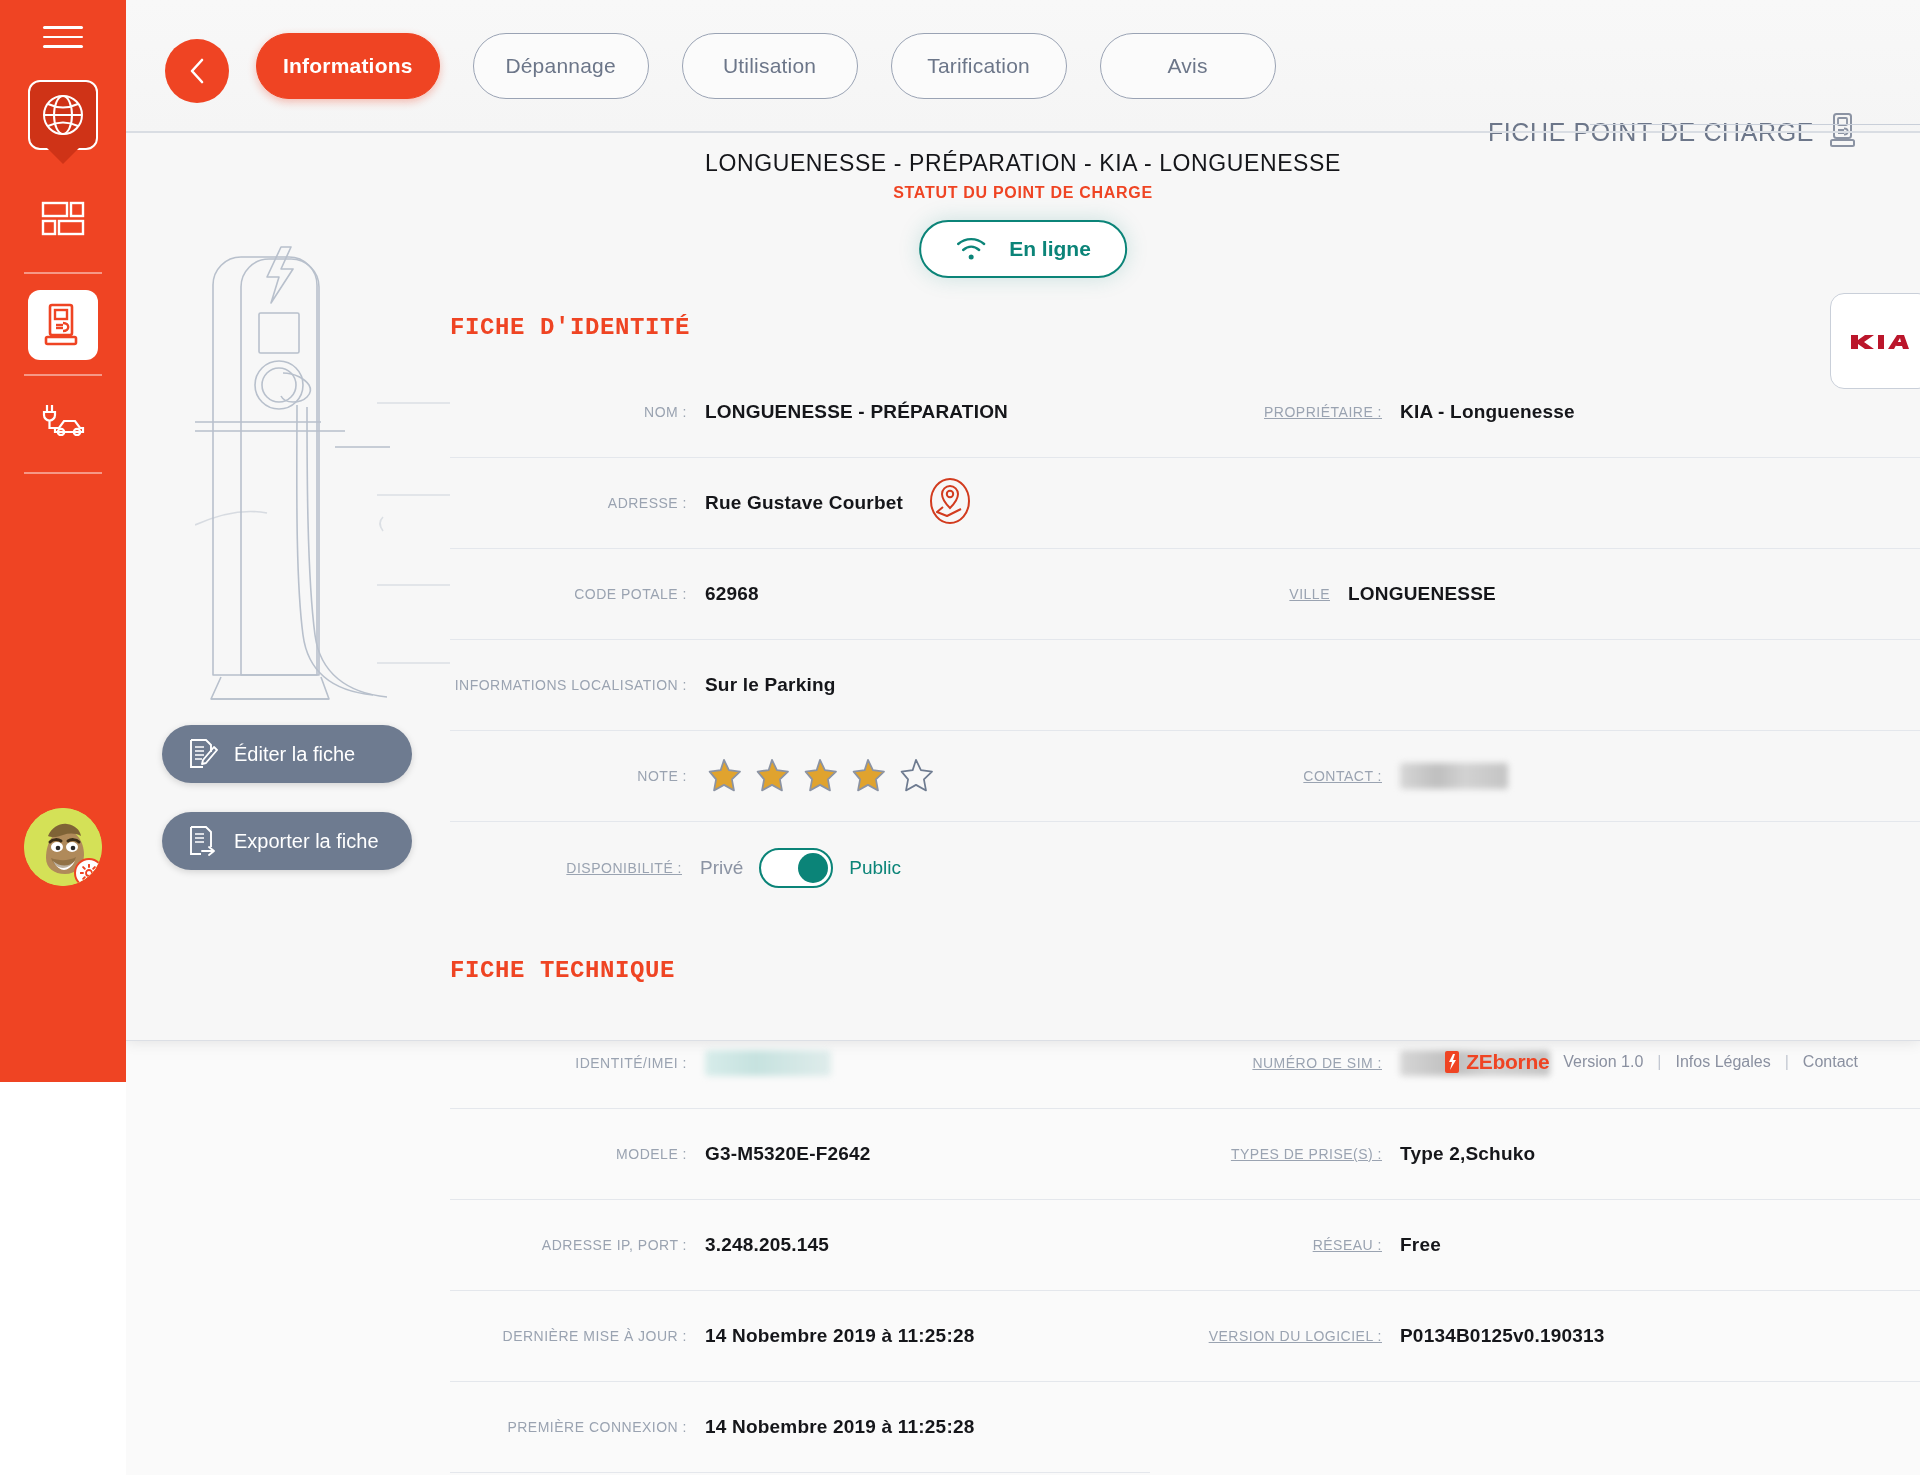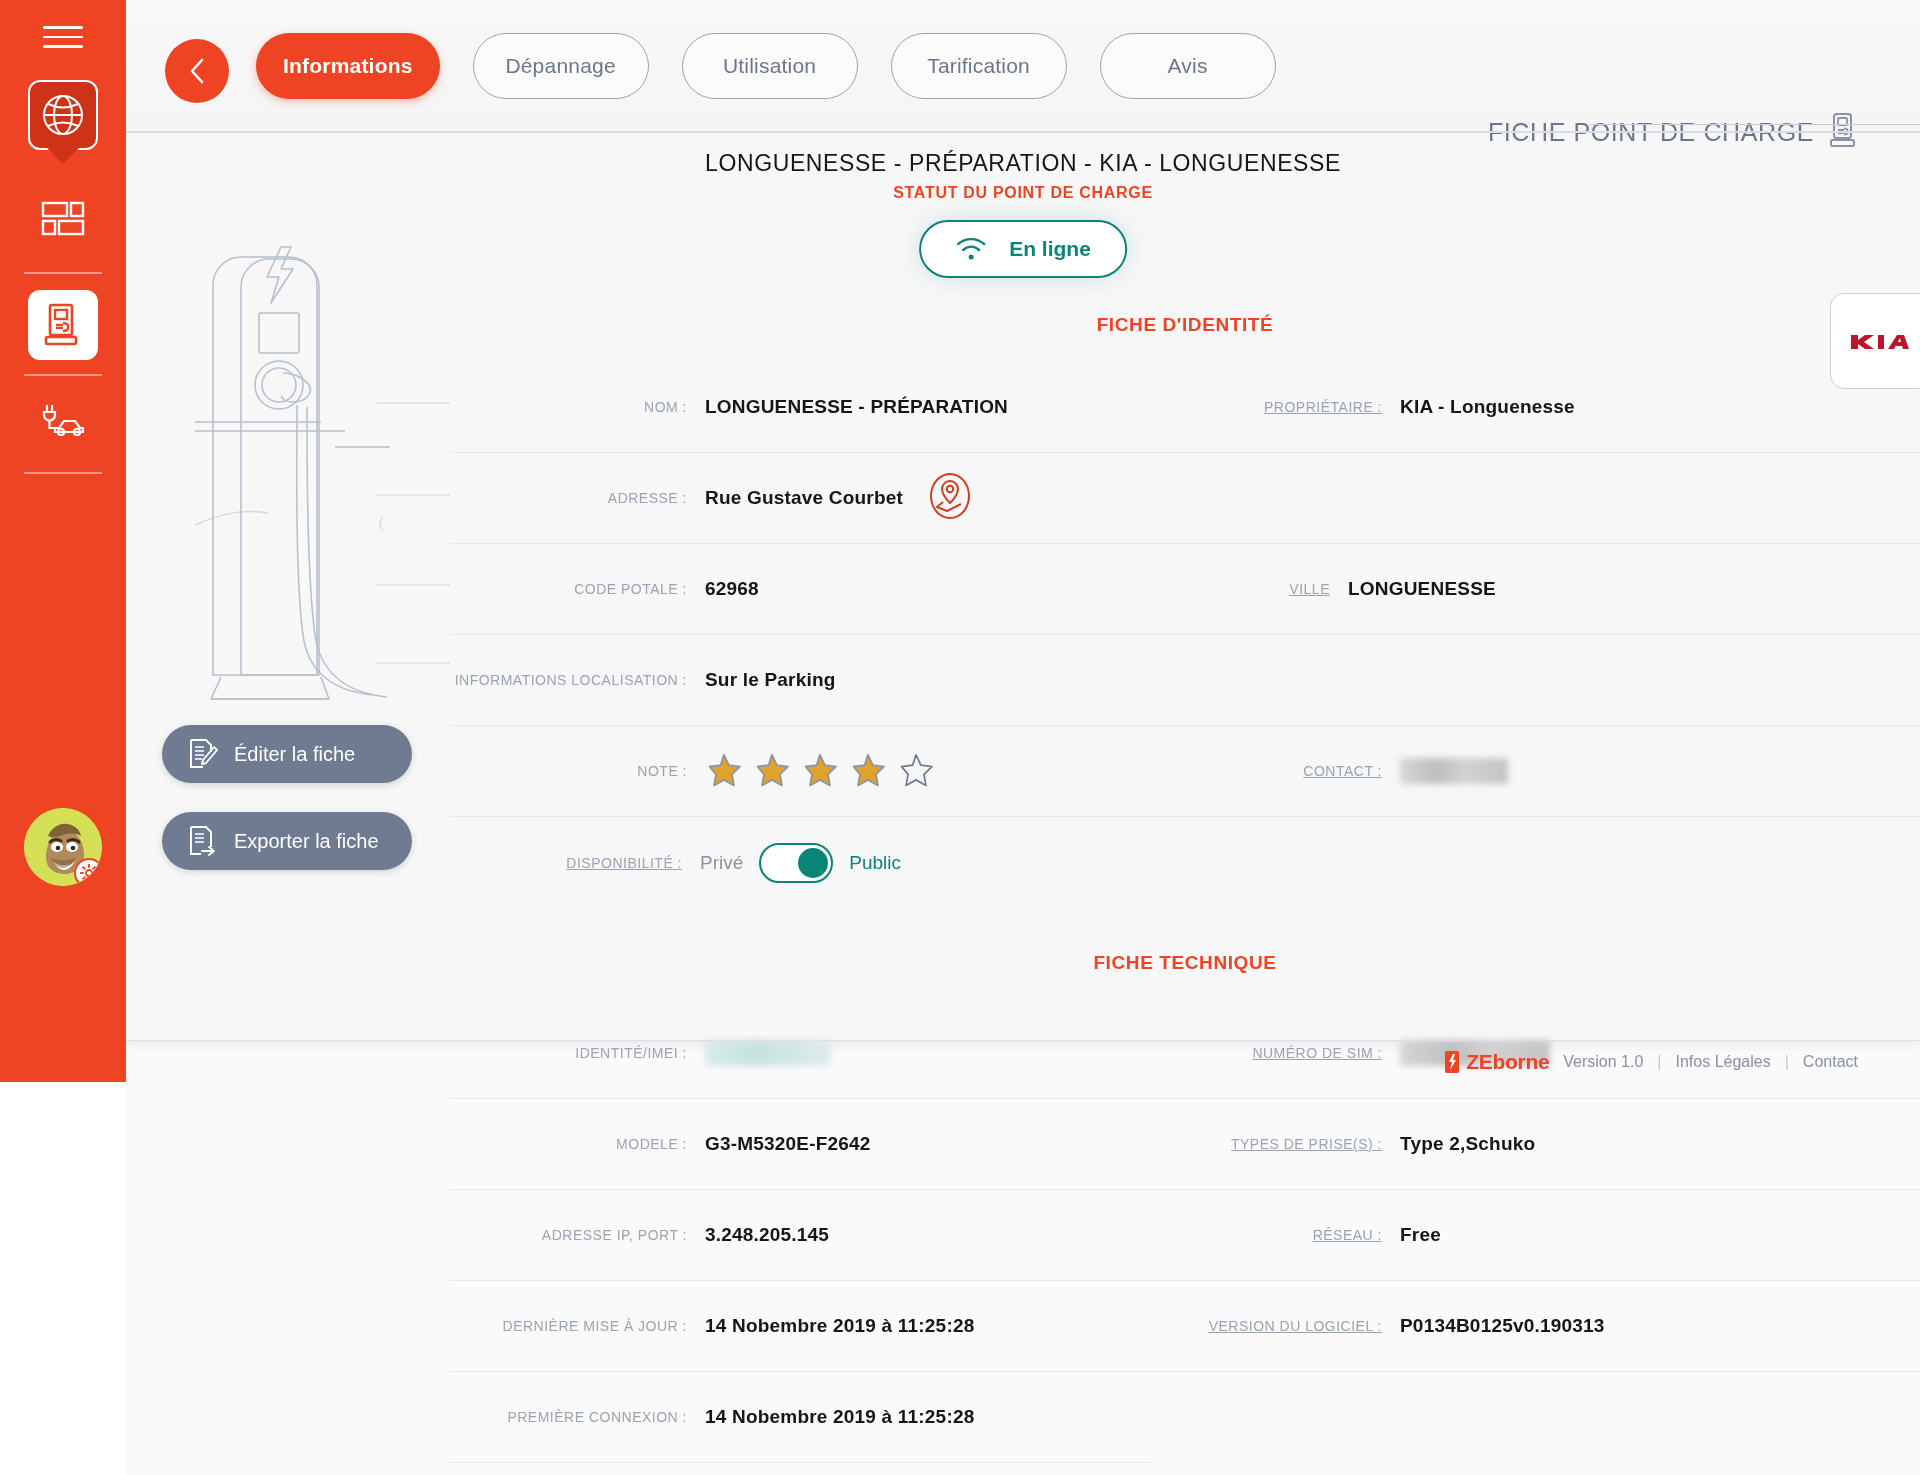--- a/index.html
+++ b/index.html
@@ -119,22 +119,23 @@
     box-shadow: 0 2px 7px rgba(0,0,0,.15);
   }
   .act-edit { top: 725px; }
   .act-export { top: 812px; }
 
   
   .card {
     position:absolute; left: 450px; top: 300px; width: 1470px; z-index: 12;
   }
   .section-head {
-    text-align:center; font-size: 19px; color:#ef4423; font-weight:700; letter-spacing:.6px;
+    text-align:left; font-size: 24px; color:#ef4423; font-weight:700; letter-spacing:.6px;
     padding: 14px 0 26px;
+    font-family: Liberation Mono, monospace;
   }
   .card-band { background:#f7f7f7; }
   .rows { width: 100%; }
   .row { display:flex; width:100%; }
   .cell {
     display:flex; align-items:center; height: 91px;
     border-bottom: 1.5px solid #e4e7ec;
     position:relative;
   }
   .cell.left { width: 700px; }

